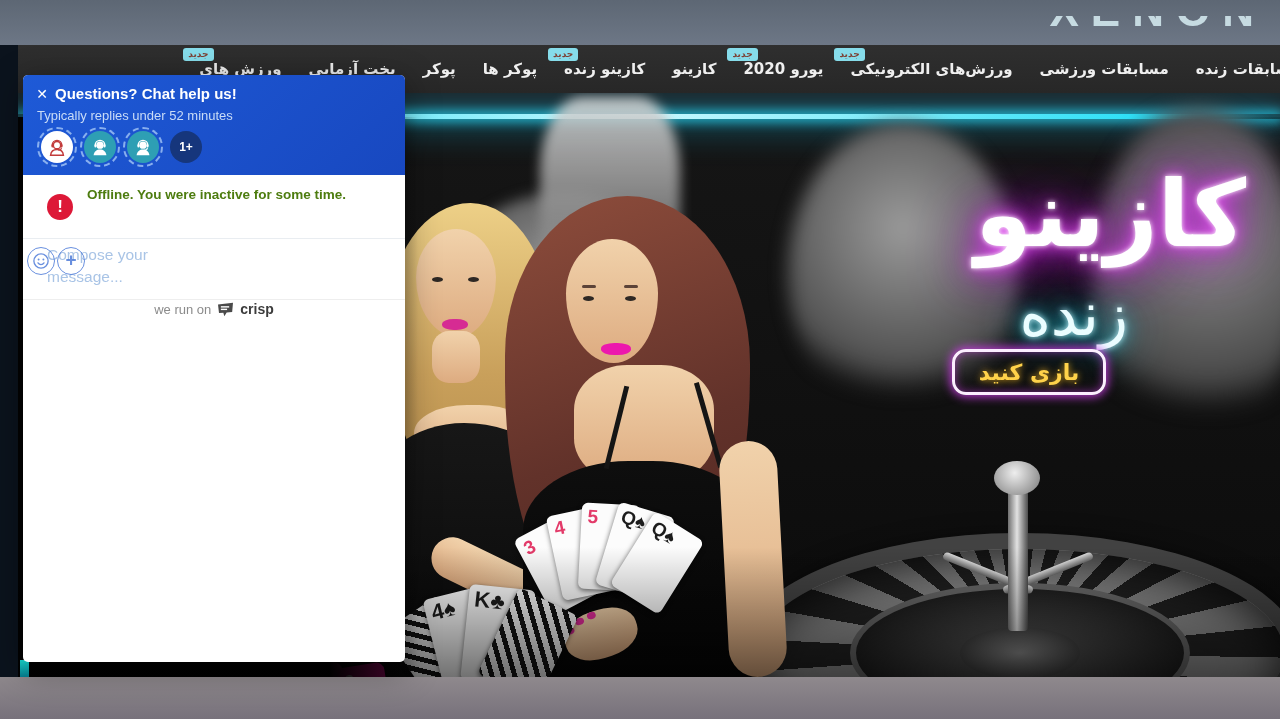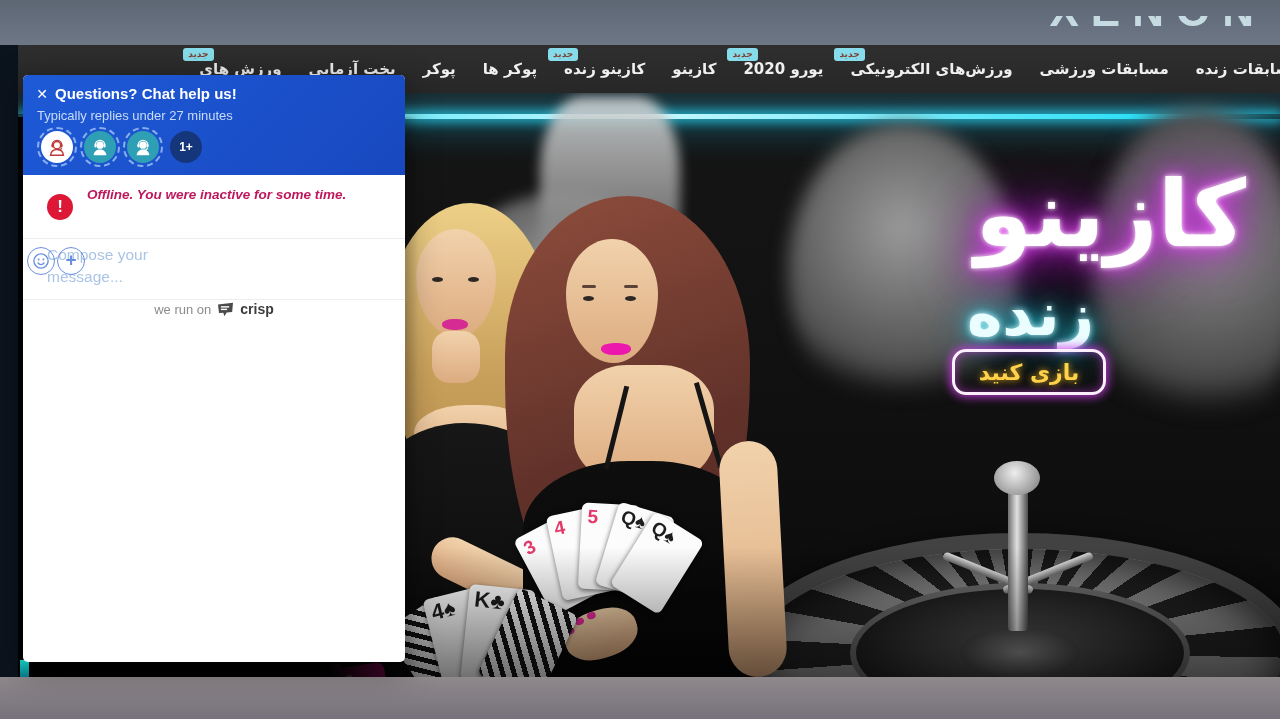--- a/index.html
+++ b/index.html
@@ -113,22 +113,22 @@
   .nail { position:absolute; width:9px; height:7px; background:#e42c9b; border-radius:50%; }
 
   
   .die { position:absolute; border-radius:8px; box-shadow:0 2px 6px rgba(0,0,0,.6); }
   .pip { position:absolute; width:8px; height:8px; background:#fff; border-radius:50%; }
 
   
   .neon-title { position:absolute; left:925px; top:68px; width:335px; text-align:center; direction:rtl;
     font-family:"DejaVu Sans",sans-serif; font-weight:bold; font-size:92px; color:#fff;
     text-shadow:0 0 5px rgba(255,255,255,.95),0 0 16px #e75bf5,0 0 36px #c81fe0,0 0 64px #9c0fb8; }
-  .neon-sub { position:absolute; left:915px; top:186px; width:195px; text-align:center; direction:rtl;
-    font-family:"DejaVu Sans",sans-serif; font-weight:bold; font-size:60px; color:#eafdff;
+  .neon-sub { position:absolute; left:915px; top:186px; width:195px; text-align:right; direction:rtl;
+    font-family:"DejaVu Sans",sans-serif; font-weight:normal; font-size:60px; color:#eafdff;
     text-shadow:0 0 6px #c2f6ff,0 0 18px #2cd8ef,0 0 42px #10b4d8; }
   .neon-cta { position:absolute; left:934px; top:256px; width:154px; height:46px;
     border:3px solid #fceeff; border-radius:14px; display:flex; align-items:center; justify-content:center;
     direction:rtl; font-family:"DejaVu Sans",sans-serif; font-weight:bold; font-size:22px; letter-spacing:4px;
     color:#ffd24a; text-shadow:0 0 7px rgba(255,190,40,.9);
     box-shadow:0 0 10px 2px rgba(212,62,238,.85), inset 0 0 10px rgba(212,62,238,.55); cursor:pointer; }
 
   
   .chat { position:absolute; left:23px; top:75px; width:382px; height:587px; background:#fff;
     border-radius:5px; box-shadow:0 8px 34px rgba(0,0,0,.38); display:flex; flex-direction:column; overflow:hidden; }
@@ -140,21 +140,21 @@
   .av-ring { width:40px; height:40px; border-radius:50%; border:2px dashed rgba(195,225,255,.65);
     display:flex; align-items:center; justify-content:center; }
   .av { width:32px; height:32px; border-radius:50%; display:flex; align-items:center; justify-content:center; }
   .av.white { background:#fff; }
   .av.teal { background:#2e9fb4; }
   .av.navy { background:#16367c; color:#fff; font-size:12px; font-weight:bold; }
 
   .offline { background:#fff; border-bottom:1px solid #e9edf1; padding:12px 14px 12px 64px; position:relative; height:64px; }
   .warn-ico { position:absolute; left:24px; top:19px; width:26px; height:26px; border-radius:50%;
     background:#dd1837; color:#fff; font-weight:bold; font-size:17px; text-align:center; line-height:26px; }
-  .offline-title { font-size:13.5px; font-weight:bold; color:#be185d;font-style:italic; }
+  .offline-title { font-size:13.5px; font-weight:bold; color:#4d7c0f; }
   .offline-sub { margin-top:6px; font-size:13.5px; color:#565b63; }
 
   .chat-body { flex:1; background:#f0f4f8; padding:16px; }
   .msg-row { display:flex; align-items:center; gap:10px; }
   .xe-av { width:36px; height:36px; border-radius:50%; background:#4b4b49; color:#3fd6c4;
     font-size:15px; font-weight:bold; display:flex; align-items:center; justify-content:center; flex:0 0 auto; }
   .quick-btn { background:#2166e8; color:#fff; font-size:14px; font-weight:bold; border:none;
     border-radius:19px; padding:10px 24px; cursor:pointer; }
 
   .compose { height:60px; background:#fff; position:relative; }
@@ -292,21 +292,21 @@
     </div>
   </div>
 
   <div class="teal-sliver"></div>
 
   <div class="chat">
 
     <div class="chat-header">
       <div class="chat-close">✕</div>
       <div class="chat-title">Questions? Chat help us!</div>
-      <div class="chat-sub">Typically replies under 27 minutes</div>
+      <div class="chat-sub">Typically replies under 52 minutes</div>
       <div class="chat-avatars">
         <div class="av-ring">
             <div class="av white">
           <svg width="22" height="22" viewBox="0 0 24 24">
             <path d="M5 21c.5-4 3.5-6.2 7-6.2s6.5 2.2 7 6.2z" fill="none" stroke="#c23b3b" stroke-width="1.6"></path>
             <circle cx="12" cy="10" r="4" fill="none" stroke="#c23b3b" stroke-width="1.6"></circle>
             <path d="M6.8 10a5.2 5.2 0 0 1 10.4 0" fill="none" stroke="#c23b3b" stroke-width="1.5"></path>
             <rect x="5.9" y="9" width="2.2" height="3.6" rx="1.1" fill="#c23b3b"></rect>
             <rect x="15.9" y="9" width="2.2" height="3.6" rx="1.1" fill="#c23b3b"></rect>
             <path d="M16.8 12.8c0 1.7-1.8 2.7-3.4 2.7" fill="none" stroke="#c23b3b" stroke-width="1.2"></path>

